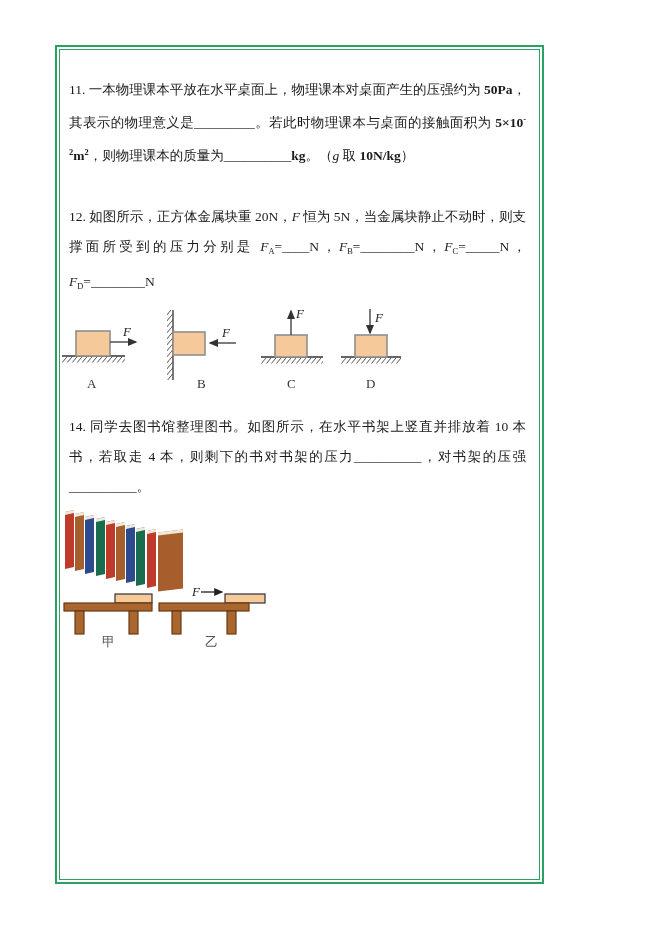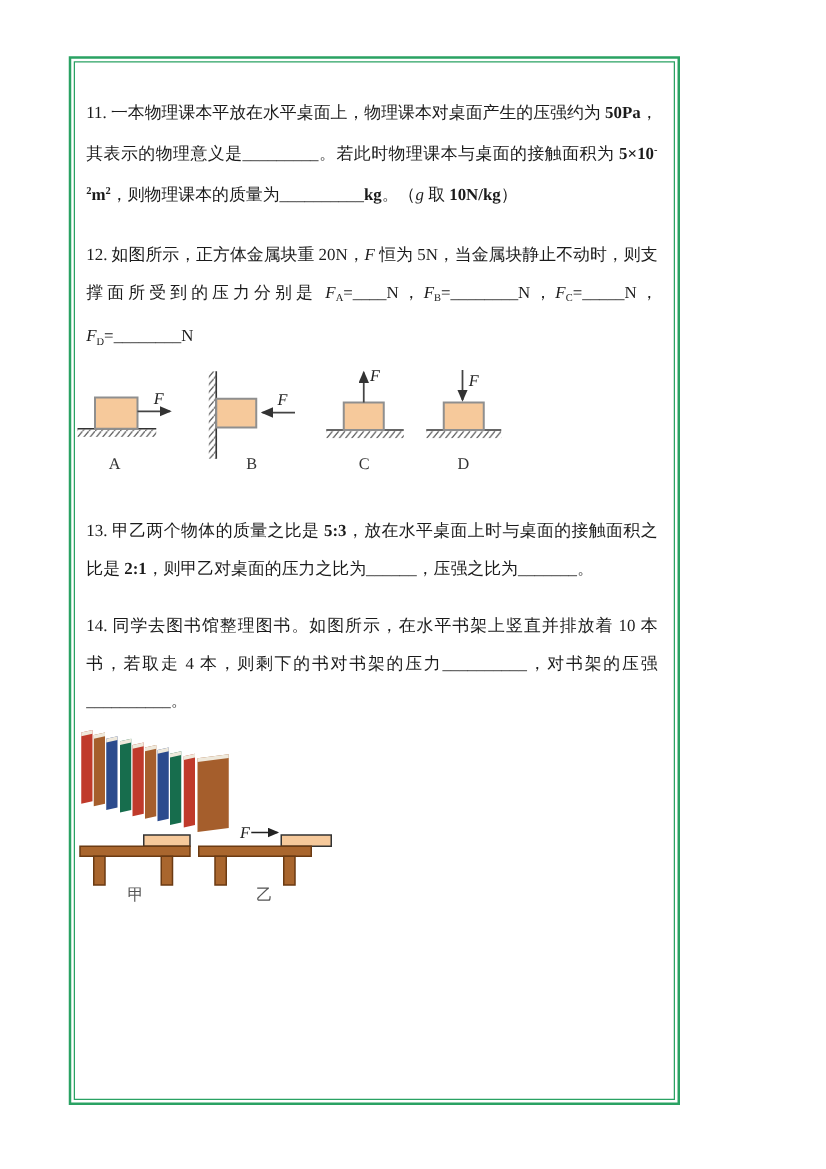--- a/index.html
+++ b/index.html
@@ -10,21 +10,21 @@
   .frame-inner{position:absolute;left:2px;top:2px;right:2px;bottom:2px;
                border:1px solid #2aa263;pointer-events:none;}
   .content{position:absolute;left:4px;top:0;right:4px;bottom:0;padding:0 12px 0 8px;}
   p.q{font-size:13.5px;line-height:30px;margin:0;text-align:justify;overflow-wrap:break-word;}
   p.q span{white-space:pre-wrap;}
   .b{font-weight:bold;}
   .i{font-style:italic;}
   .sup{font-size:0.62em;vertical-align:5px;}
   .sub{font-size:0.62em;vertical-align:-3px;}
   #q11{margin-top:28px;}
-  #q12{margin-top:18px;font-family:Liberation Serif, serif;}
+  #q12{margin-top:31px;font-family:Liberation Serif, serif;}
   #fig12{margin-top:2px;position:relative;left:-8px;}
   #q13{margin-top:26px;}
   #q14{margin-top:16px;}
   #fig14{margin-top:6px;position:relative;left:-7px;width:140px;height:74px;}
   .spine{position:absolute;width:9px;height:54px;border-top:3px solid;transform:skewY(-12deg);}
   .cover{position:absolute;width:25px;height:56px;border-top:3px solid;transform:skewY(-7deg);}
   #q15{margin-top:18px;}
   #fig15{margin-top:2px;position:relative;left:-9px;}
   #q16{margin-top:8px;}
   svg text{font-family:"Liberation Serif","DejaVu Serif",serif;}
@@ -84,21 +84,20 @@
         <g>
           <line x1="280" y1="53" x2="340" y2="53" stroke="#333" stroke-width="1.3"></line>
           <rect x="280" y="53.5" width="60" height="6" fill="url(#hatch)"></rect>
           <rect x="294" y="31" width="32" height="22" fill="#f6c99b" stroke="#8f8f8f" stroke-width="1.6"></rect>
           <line x1="309" y1="5" x2="309" y2="29" stroke="#444" stroke-width="1.4" marker-end="url(#arr)"></line>
           <text x="314" y="18" class="flabel">F</text>
           <text x="305" y="84" class="dlabel">D</text>
         </g>
       </svg>
 
-      <p class="q" id="q13"><span>13. 甲乙两个物体的质量之比是 </span><span class="b">5:3</span><span>，放在水平桌面上时与桌面的接触面积之比是 </span><span class="b">2:1</span><span>，则甲乙对桌面的压力之比为</span><span>______</span><span>，压强之比为</span><span>_______</span><span>。</span></p>
 
       <p class="q" id="q14"><span>14. 同学去图书馆整理图书。如图所示，在水平书架上竖直并排放着 10 本书，若取走 4 本，则剩下的书对书架的压力</span><span>__________</span><span>，对书架的压强</span><span>__________</span><span>。</span></p>
 
       <div id="fig14">
           <div class="spine" style="left: 3px; top: 3px; background: rgb(192, 58, 43); border-top-color: rgb(239, 233, 220);"></div>
           <div class="spine" style="left: 13.2px; top: 5.4px; background: rgb(165, 94, 44); border-top-color: rgb(239, 233, 220);"></div>
           <div class="spine" style="left: 23.4px; top: 7.8px; background: rgb(44, 75, 142); border-top-color: rgb(239, 233, 220);"></div>
           <div class="spine" style="left: 33.6px; top: 10.2px; background: rgb(23, 109, 77); border-top-color: rgb(239, 233, 220);"></div>
           <div class="spine" style="left: 43.8px; top: 12.6px; background: rgb(192, 58, 43); border-top-color: rgb(239, 233, 220);"></div>
           <div class="spine" style="left: 54px; top: 15px; background: rgb(165, 94, 44); border-top-color: rgb(239, 233, 220);"></div>

